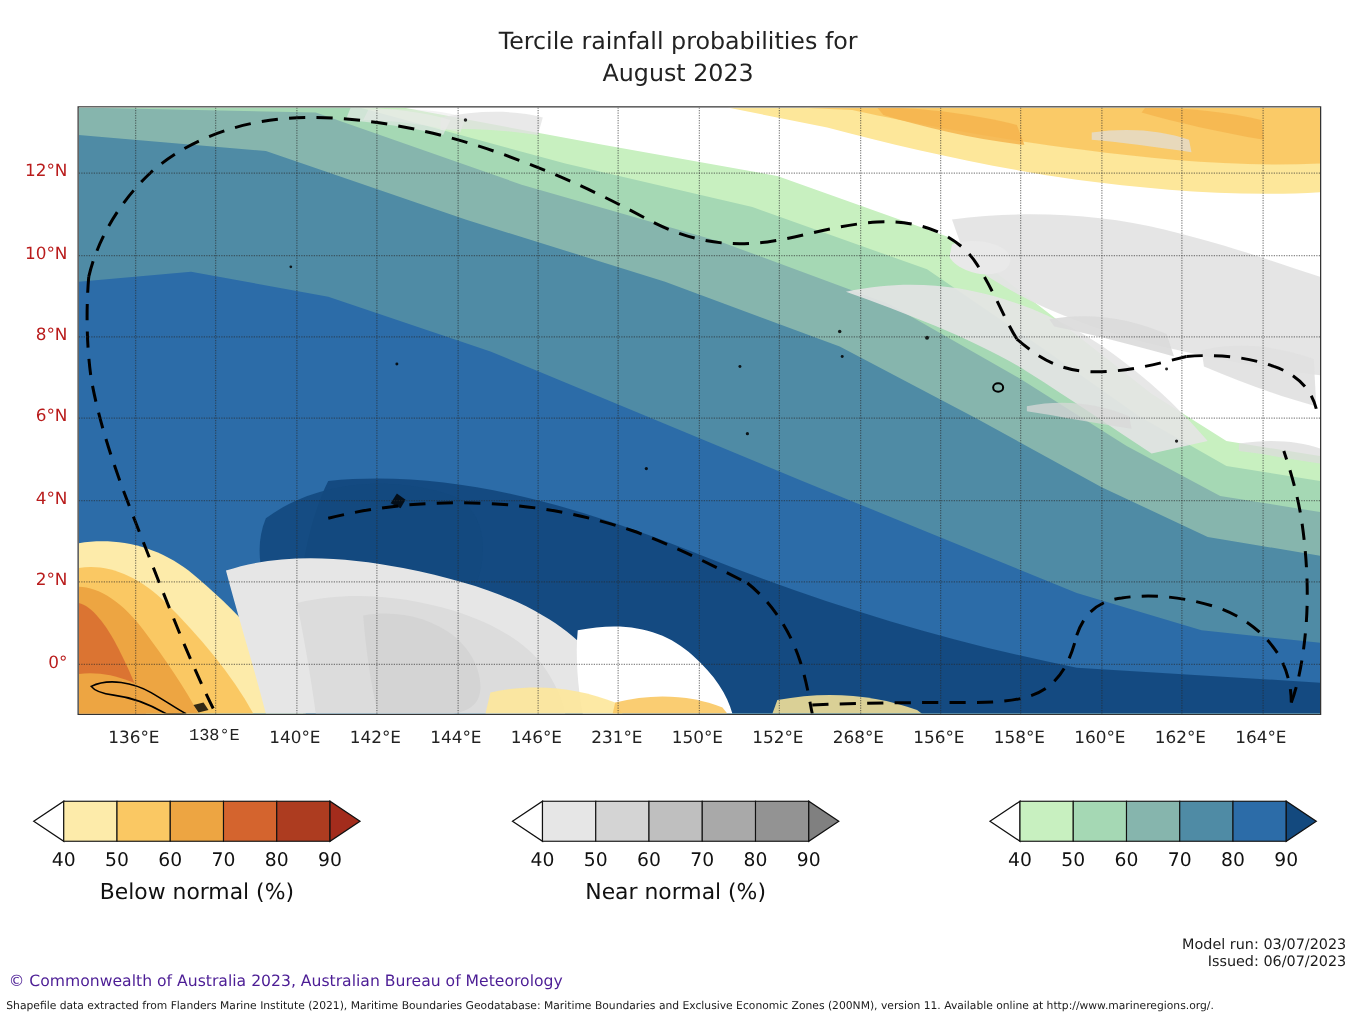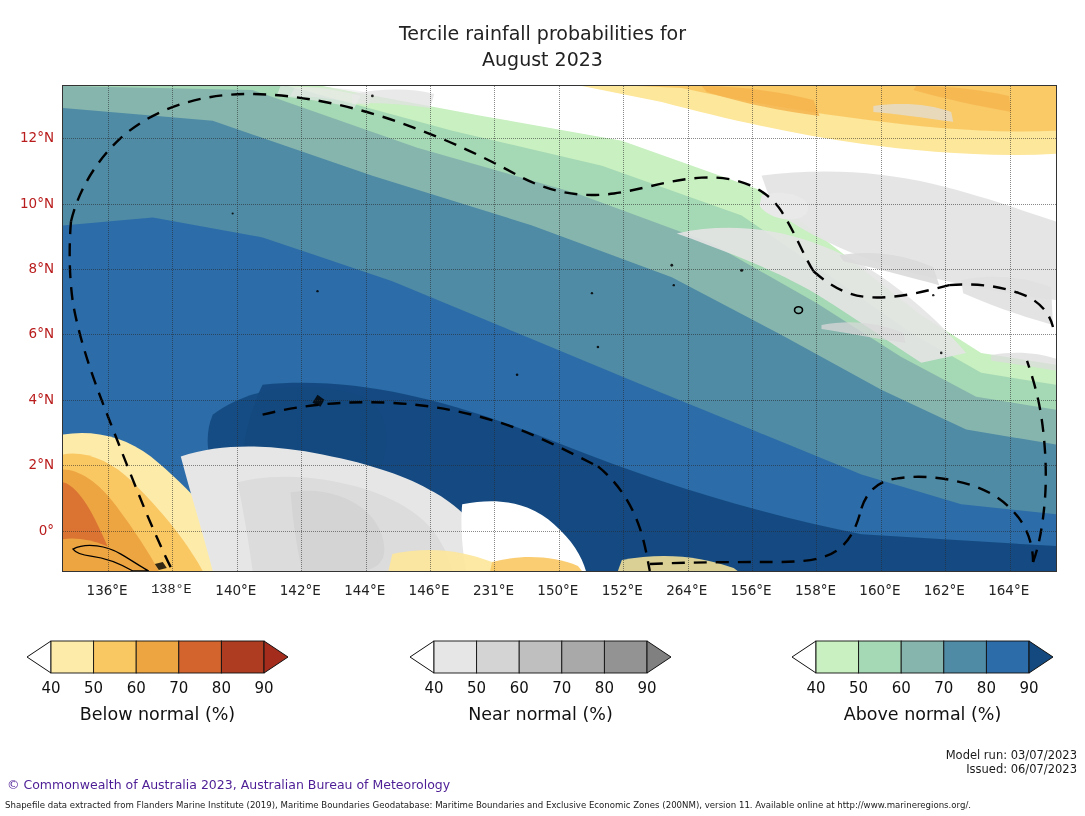--- a/index.html
+++ b/index.html
@@ -291,21 +291,21 @@
       <div class="ylabel-abs" style="top: 529.51px; right: 1031px;">0°</div>
       <div class="xlabel-abs" style="left: 107.081px; top: 582px;">136°E</div>
       <div class="xlabel-abs" style="left: 171.482px; top: 582px; font-family: Liberation Mono, monospace;">138°E</div>
       <div class="xlabel-abs" style="left: 235.883px; top: 582px;">140°E</div>
       <div class="xlabel-abs" style="left: 300.285px; top: 582px;">142°E</div>
       <div class="xlabel-abs" style="left: 364.686px; top: 582px;">144°E</div>
       <div class="xlabel-abs" style="left: 429.087px; top: 582px;">146°E</div>
       <div class="xlabel-abs" style="left: 493.489px; top: 582px;">231°E</div>
       <div class="xlabel-abs" style="left: 557.89px; top: 582px;">150°E</div>
       <div class="xlabel-abs" style="left: 622.291px; top: 582px;">152°E</div>
-      <div class="xlabel-abs" style="left: 686.693px; top: 582px;">264°E</div>
+      <div class="xlabel-abs" style="left: 686.693px; top: 582px;">268°E</div>
       <div class="xlabel-abs" style="left: 751.094px; top: 582px;">156°E</div>
       <div class="xlabel-abs" style="left: 815.495px; top: 582px;">158°E</div>
       <div class="xlabel-abs" style="left: 879.896px; top: 582px;">160°E</div>
       <div class="xlabel-abs" style="left: 944.298px; top: 582px;">162°E</div>
       <div class="xlabel-abs" style="left: 1008.7px; top: 582px;">164°E</div>
     </div>
 
   <div class="cbar-group" id="cbar0" style="left:25px; width:265px;">
     <svg class="cbar-svg" width="265" height="42" viewBox="0 0 265 42">
         <path d="M26,5 L26,37 L2,21 Z" fill="#ffffff" stroke="#111" stroke-width="1"></path>
@@ -359,23 +359,22 @@
         <path d="M239,5 L239,37 L263,21 Z" fill="#13497e" stroke="#111" stroke-width="1"></path>
       </svg>
     <div class="cbar-ticklabels">
         <span style="left: 26px;">40</span>
         <span style="left: 68.6px;">50</span>
         <span style="left: 111.2px;">60</span>
         <span style="left: 153.8px;">70</span>
         <span style="left: 196.4px;">80</span>
         <span style="left: 239px;">90</span>
       </div>
-    <div class="cbar-title">Above normal (%)</div>
   </div>
 
   <div class="footer-copy">© Commonwealth of Australia 2023, Australian Bureau of Meteorology</div>
   <div class="footer-right">
     <div>Model run: 03/07/2023</div>
     <div>Issued: 06/07/2023</div>
   </div>
-  <div class="footer-attrib">Shapefile data extracted from Flanders Marine Institute (2019), Maritime Boundaries Geodatabase: Maritime Boundaries and Exclusive Economic Zones (200NM), version 11. Available online at http://www.marineregions.org/.</div>
+  <div class="footer-attrib">Shapefile data extracted from Flanders Marine Institute (2021), Maritime Boundaries Geodatabase: Maritime Boundaries and Exclusive Economic Zones (200NM), version 11. Available online at http://www.marineregions.org/.</div>
 
 </div>
 
 </body></html>

